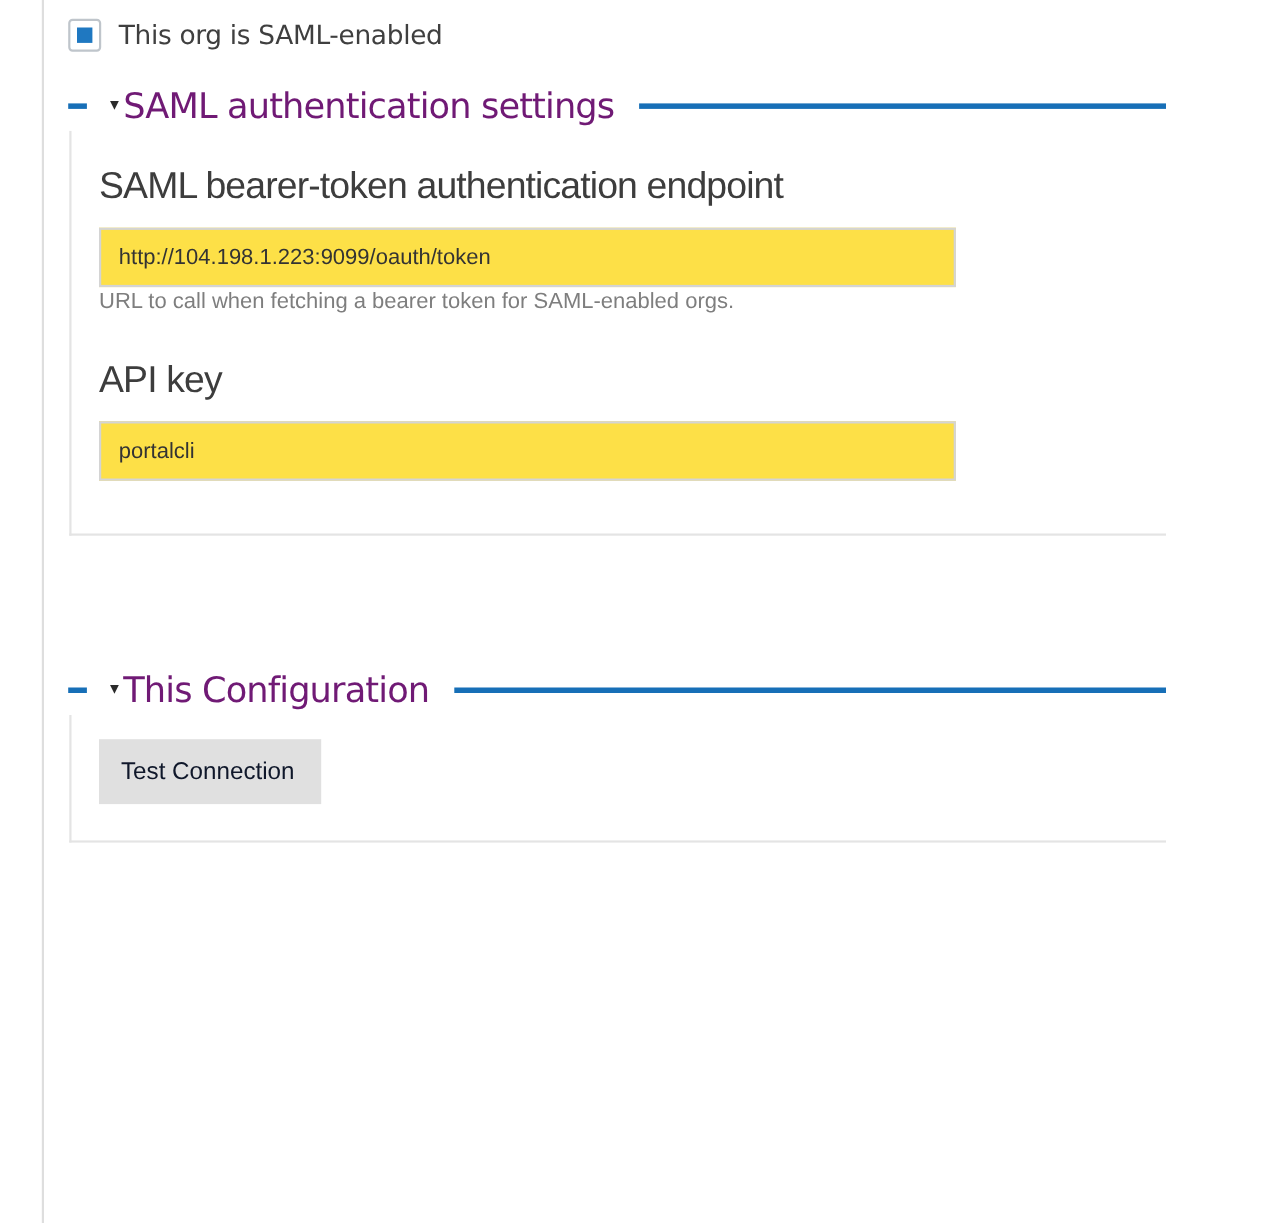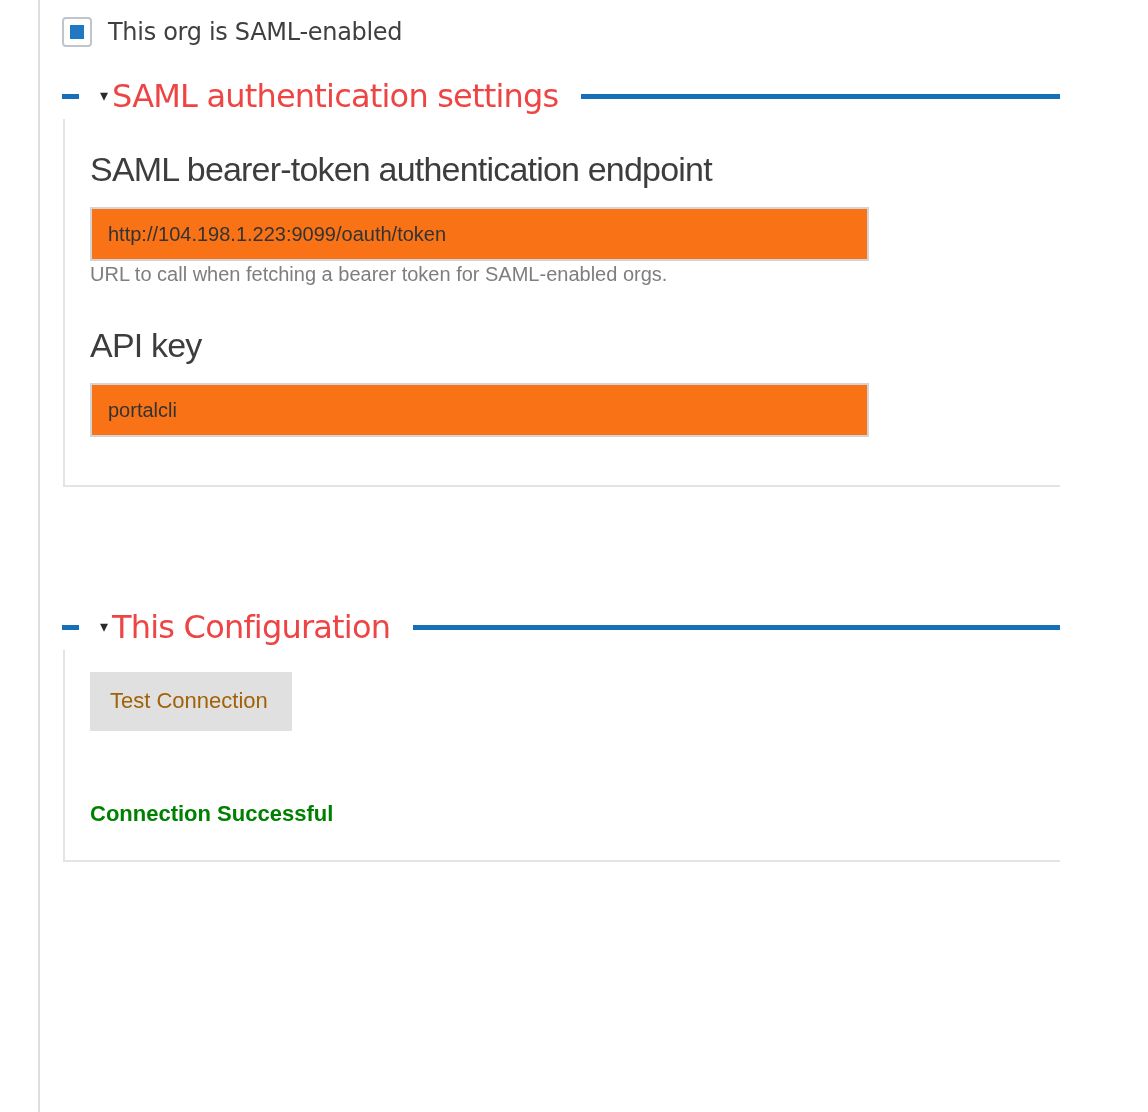--- a/index.html
+++ b/index.html
@@ -79,21 +79,21 @@
   }
   .collapse-icon {
     font-size: 16px;
     color: #2b2b2b;
     line-height: 1;
     margin-right: 4px;
   }
   .legend-title {
     font-family: "DejaVu Sans", "Liberation Sans", sans-serif;
     font-size: 32px;
-    color: #ef4444;
+    color: #701a75;
     letter-spacing: -0.8px;
     white-space: nowrap;
   }
   .legend-line {
     flex: 1 1 auto;
     height: 5px;
     background: #176fb7;
     margin-left: 23px;
   }
 
@@ -120,41 +120,41 @@
     box-sizing: border-box;
     margin-top: 18px;
     width: 779px;
     height: 54px;
     padding: 0 16px;
     border: 2px solid #d4d4d4;
     border-radius: 0;
     font-family: "Liberation Sans", sans-serif;
     font-size: 20px;
     color: #333333;
-    background: #f97316;
+    background: #fde047;
     outline: none;
   }
   .text-input.masked {
     font-size: 16px;
     letter-spacing: 1px;
     color: #222222;
   }
   .help-text {
     margin-top: 2px;
     font-size: 20px;
     line-height: 22px;
     color: #7e7e7e;
   }
 
   
   .test-button {
     display: inline-block;
     border: none;
     background: #e0e0e0;
-    color: #a16207;
+    color: #0f172a;
     font-family: "Liberation Sans", sans-serif;
     font-size: 22px;
     padding: 16px 24px 17px 20px;
     cursor: pointer;
     border-radius: 0;
   }
   .status-message {
     margin-top: 70px;
     font-size: 22px;
     font-weight: 600;
@@ -203,16 +203,15 @@
     <span class="legend-dash"></span>
     <span class="legend-toggle">
       <span class="collapse-icon">▾</span>
       <span class="legend-title">This Configuration</span>
     </span>
     <span class="legend-line"></span>
   </div>
 
   <div class="section-body test">
     <button class="test-button">Test Connection</button>
-    <div class="status-message">Connection Successful</div>
   </div>
 
 </div>
 
 </body></html>

